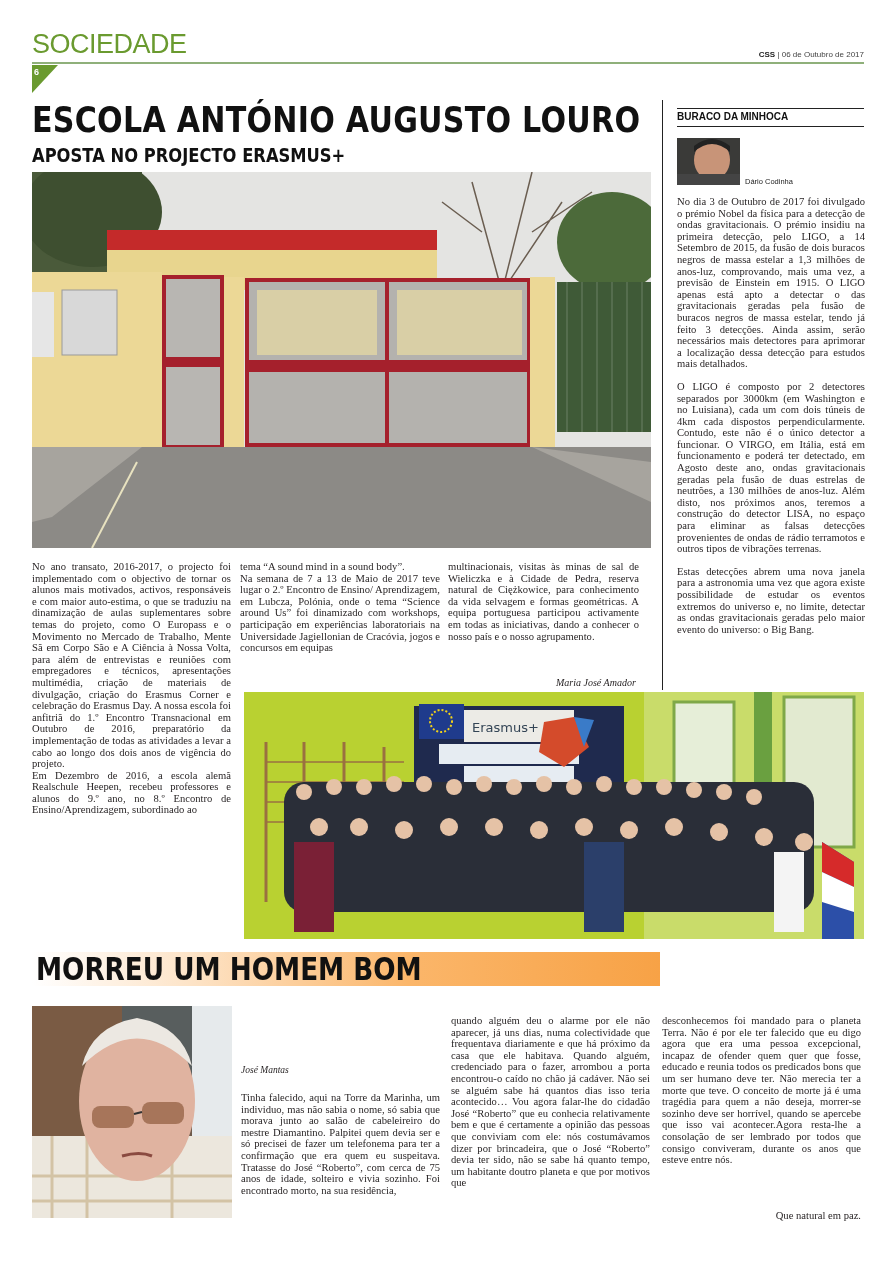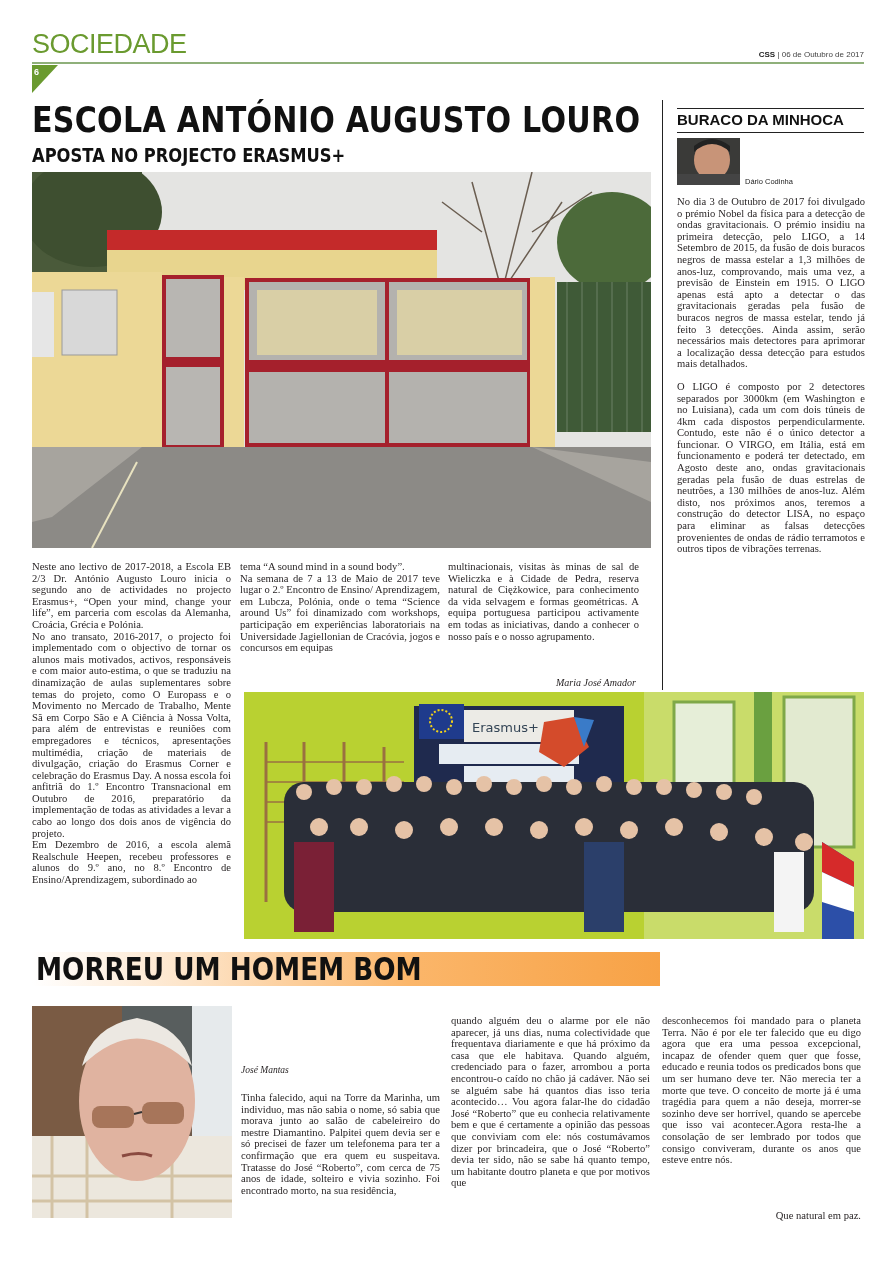--- a/index.html
+++ b/index.html
@@ -17,21 +17,21 @@
   .headline { position: absolute; left: 32px; top: 100px; font-family: "DejaVu Sans", sans-serif; font-weight: bold; font-size: 35px; letter-spacing: 0.3px; line-height: 40px; color: #111; transform: scaleX(0.86); transform-origin: left top; white-space: nowrap; }
   .subhead { position: absolute; left: 32px; top: 143px; font-family: "DejaVu Sans", sans-serif; font-size: 19px; line-height: 24px; color: #111; transform: scaleX(0.86); transform-origin: left top; white-space: nowrap; }
 
   .photo { position: absolute; overflow: hidden; }
   .col-rule { position: absolute; left: 662px; top: 100px; width: 1px; height: 590px; background: #222; }
 
   .body-col { position: absolute; font-size: 10.6px; line-height: 11.6px; text-align: justify; color: #231f20; }
   .body-col p { margin: 0; }
   .credit { position: absolute; font-style: italic; font-size: 10px; color: #231f20; }
 
-  .sidebar-title { position: absolute; left: 677px; top: 108px; width: 187px; border-top: 1px solid #222; border-bottom: 1px solid #222; padding: 2px 0 4px; font-family: "Liberation Sans", sans-serif; font-weight: bold; font-size: 15px; color: #111; }
+  .sidebar-title { position: absolute; left: 677px; top: 108px; width: 187px; border-top: 1px solid #222; border-bottom: 1px solid #222; padding: 2px 0 4px; font-family: "Liberation Sans", sans-serif; font-weight: bold; font-size: 10px; color: #111; }
   .author-name { position: absolute; left: 745px; top: 177px; font-family: "Liberation Sans", sans-serif; font-size: 7.5px; color: #222; }
   .sidebar-col { position: absolute; left: 677px; width: 188px; font-size: 10.6px; line-height: 11.6px; text-align: justify; }
   .sidebar-col p + p { margin-top: 11px; }
 
   .band2-title-bar { position: absolute; left: 32px; top: 952px; width: 628px; height: 34px; background: linear-gradient(to right, #ffffff 0%, #fde4c8 25%, #fbb66a 60%, #f7a246 100%); }
   .band2-title { position: absolute; left: 36px; top: 951px; font-family: "DejaVu Sans", sans-serif; font-weight: bold; font-size: 32px; line-height: 36px; color: #111; transform: scaleX(0.82); transform-origin: left top; white-space: nowrap; }
 </style>
 </head>
 <body>
 
@@ -93,21 +93,20 @@
     <polygon points="0,275 619,275 619,376 0,376" fill="#8c8a86"></polygon>
     <polygon points="0,275 110,275 20,345 0,350" fill="#a7a49e"></polygon>
     <polygon points="500,275 619,290 619,330" fill="#a7a49e"></polygon>
     <line x1="60" y1="376" x2="105" y2="290" stroke="#e8e2c0" stroke-width="2"></line>
   </svg>
 </div>
 
 <div class="col-rule"></div>
 
 <div class="body-col" style="left:32px;top:561px;width:199px;">
-  <p>Neste ano lectivo de 2017-2018, a Escola EB 2/3 Dr. António Augusto Louro inicia o segundo ano de actividades no projecto Erasmus+, “Open your mind, change your life”, em parceria com escolas da Alemanha, Croácia, Grécia e Polónia.</p>
   <p>No ano transato, 2016-2017, o projecto foi implementado com o objectivo de tornar os alunos mais motivados, activos, responsáveis e com maior auto-estima, o que se traduziu na dinamização de aulas suplementares sobre temas do projeto, como O Europass e o Movimento no Mercado de Trabalho, Mente Sã em Corpo São e A Ciência à Nossa Volta, para além de entrevistas e reuniões com empregadores e técnicos, apresentações multimédia, criação de materiais de divulgação, criação do Erasmus Corner e celebração do Erasmus Day. A nossa escola foi anfitriã do 1.º Encontro Transnacional em Outubro de 2016, preparatório da implementação de todas as atividades a levar a cabo ao longo dos dois anos de vigência do projeto.</p>
   <p>Em Dezembro de 2016, a escola alemã Realschule Heepen, recebeu professores e alunos do 9.º ano, no 8.º Encontro de Ensino/Aprendizagem, subordinado ao</p>
 </div>
 <div class="body-col" style="left:240px;top:561px;width:200px;">
   <p style="text-align:left;">tema “A sound mind in a sound body”.</p>
   <p>Na semana de 7 a 13 de Maio de 2017 teve lugar o 2.º Encontro de Ensino/ Aprendizagem, em Lubcza, Polónia, onde o tema “Science around Us” foi dinamizado com workshops, participação em experiências laboratoriais na Universidade Jagiellonian de Cracóvia, jogos e concursos em equipas</p>
 </div>
 <div class="body-col" style="left:448px;top:561px;width:191px;">
   <p>multinacionais, visitas às minas de sal de Wieliczka e à Cidade de Pedra, reserva natural de Ciężkowice, para conhecimento da vida selvagem e formas geométricas. A equipa portuguesa participou activamente em todas as iniciativas, dando a conhecer o nosso país e o nosso agrupamento.</p>
 </div>
@@ -193,20 +192,21 @@
     <rect width="63" height="47" fill="#3a3a38"></rect>
     <ellipse cx="35" cy="22" rx="18" ry="20" fill="#c89478"></ellipse>
     <path d="M17 14 Q35 -2 53 14 L53 8 Q35 -6 17 8 Z" fill="#222"></path>
     <rect x="0" y="36" width="63" height="11" fill="#444"></rect>
   </svg>
 </div>
 <div class="author-name">Dário Codinha</div>
 <div class="sidebar-col" style="top:196px;">
   <p>No dia 3 de Outubro de 2017 foi divulgado o prémio Nobel da física para a detecção de ondas gravitacionais. O prémio insidiu na primeira detecção, pelo LIGO, a 14 Setembro de 2015, da fusão de dois buracos negros de massa estelar a 1,3 milhões de anos-luz, comprovando, mais uma vez, a previsão de Einstein em 1915. O LIGO apenas está apto a detectar o das gravitacionais geradas pela fusão de buracos negros de massa estelar, tendo já feito 3 detecções. Ainda assim, serão necessários mais detectores para aprimorar a localização dessa detecção para estudos mais detalhados.</p>
   <p>O LIGO é composto por 2 detectores separados por 3000km (em Washington e no Luisiana), cada um com dois túneis de 4km cada dispostos perpendicularmente. Contudo, este não é o único detector a funcionar. O VIRGO, em Itália, está em funcionamento e poderá ter detectado, em Agosto deste ano, ondas gravitacionais geradas pela fusão de duas estrelas de neutrões, a 130 milhões de anos-luz. Além disto, nos próximos anos, teremos a construção do detector LISA, no espaço para eliminar as falsas detecções provenientes de ondas de rádio terramotos e outros tipos de vibrações terrenas.</p>
+  <p>Estas detecções abrem uma nova janela para a astronomia uma vez que agora existe possibilidade de estudar os eventos extremos do universo e, no limite, detectar as ondas gravitacionais geradas pelo maior evento do universo: o Big Bang.</p>
 </div>
 
 <div class="band2-title-bar"></div>
 <h1 class="band2-title">MORREU UM HOMEM BOM</h1>
 
 <div class="photo" style="left:32px;top:1006px;width:200px;height:212px;">
   <svg width="200" height="212" viewBox="0 0 200 212">
     <rect width="200" height="212" fill="#6e5a4a"></rect>
     <rect x="0" y="0" width="90" height="140" fill="#7a5b44"></rect>
     <rect x="90" y="0" width="70" height="120" fill="#585e5e"></rect>

